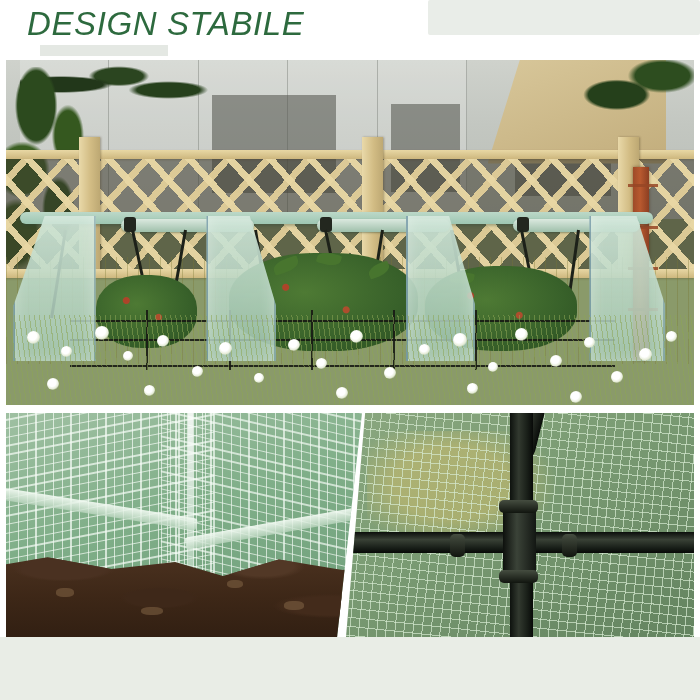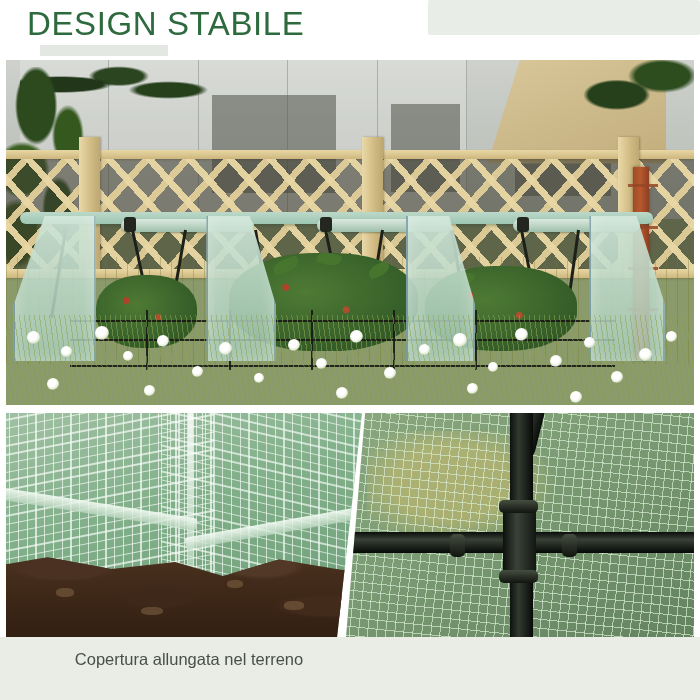--- a/index.html
+++ b/index.html
@@ -6,21 +6,21 @@
   * { margin:0; padding:0; box-sizing:border-box; }
   html,body { width:700px; height:700px; }
   body {
     font-family:"Liberation Sans", sans-serif;
     background:#ffffff;
     position:relative;
     overflow:hidden;
   }
 
   
-  #page { position:absolute; inset:0; width:700px; height:700px; background:#ffffff; }
+  #page { position:absolute; inset:0; width:700px; height:700px; background:#ffffff;font-style:italic; }
 
   
   .wm-top-right {
     position:absolute; left:428px; top:0px; width:272px; height:35px;
     background:#e9ede8; border-radius:2px;
   }
   .wm-under-title {
     position:absolute; left:40px; top:45px; width:128px; height:11px;
     background:#e4e8e3;
   }
@@ -426,15 +426,14 @@
       <div class="joint"></div>
       <div class="joint-collar" style="left:44%; top:39%; width:39px;"></div>
       <div class="joint-collar" style="left:44%; top:70%; width:39px;"></div>
       <div class="joint-collar" style="left:30%; top:54%; width:15px; height:23px;"></div>
       <div class="joint-collar" style="left:62%; top:54%; width:15px; height:23px;"></div>
     </div>
 
   </div>
 
   <div class="caption-bar"></div>
-  <div class="caption left">Copertura allungata nel terreno</div>
 
 </div>
 
 </body></html>

